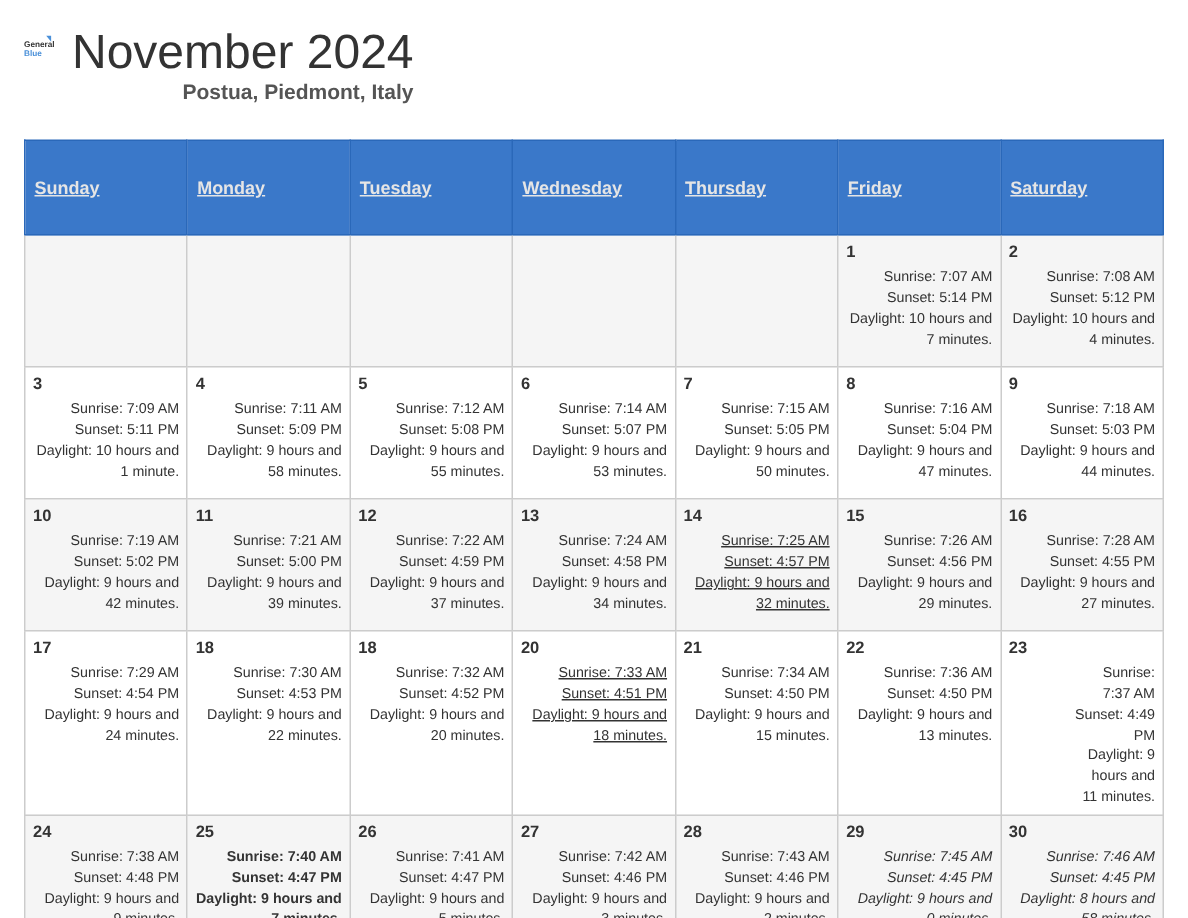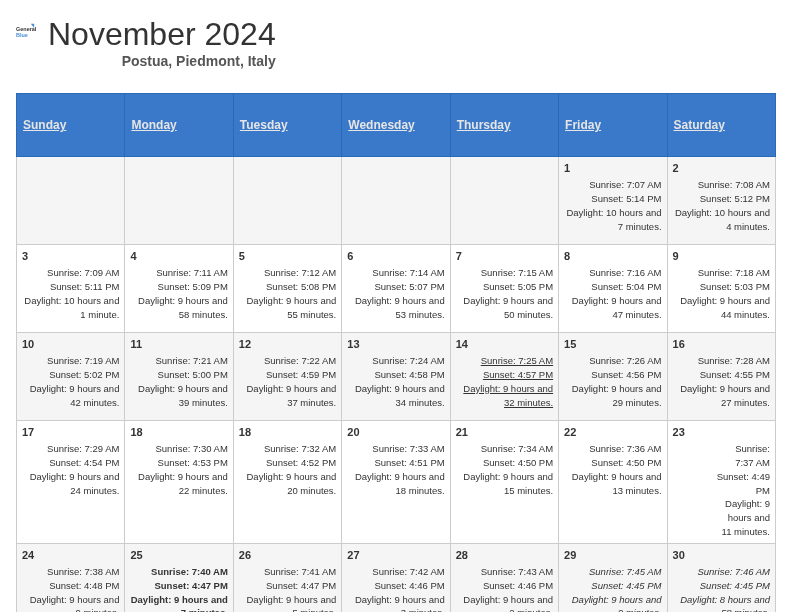--- a/index.html
+++ b/index.html
@@ -236,21 +236,21 @@
 Daylight: 9 hours and 22 minutes.</div>
         </td>
         <td>
           <span class="day-num">18</span>
           <div class="day-info" style="white-space: pre-line;">Sunrise: 7:32 AM
 Sunset: 4:52 PM
 Daylight: 9 hours and 20 minutes.</div>
         </td>
         <td>
           <span class="day-num">20</span>
-          <div class="day-info" style="white-space: pre-line;">Sunrise: 7:33 AM
+          <div class="day-info" style="white-space: pre-line; text-decoration: underline;">Sunrise: 7:33 AM
 Sunset: 4:51 PM
 Daylight: 9 hours and 18 minutes.</div>
         </td>
         <td>
           <span class="day-num">21</span>
           <div class="day-info" style="white-space: pre-line;">Sunrise: 7:34 AM
 Sunset: 4:50 PM
 Daylight: 9 hours and 15 minutes.</div>
         </td>
         <td>

